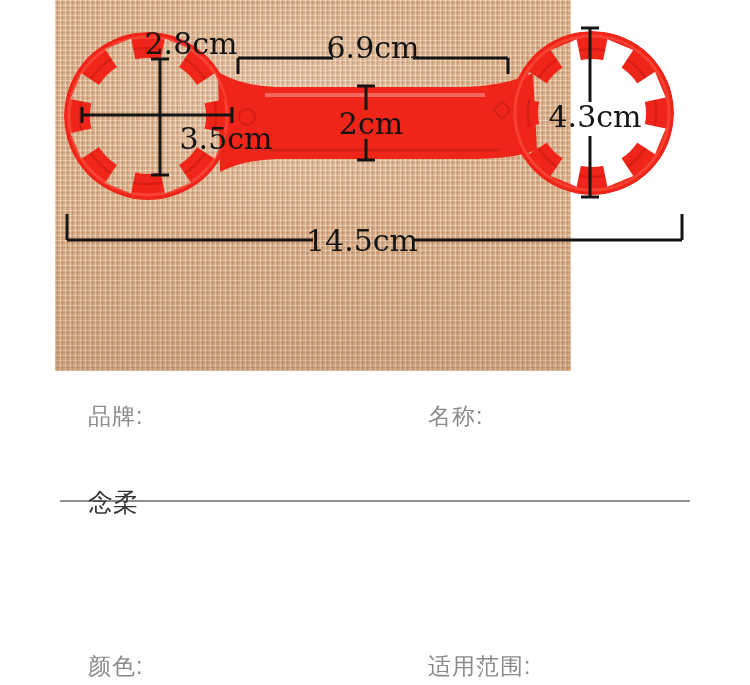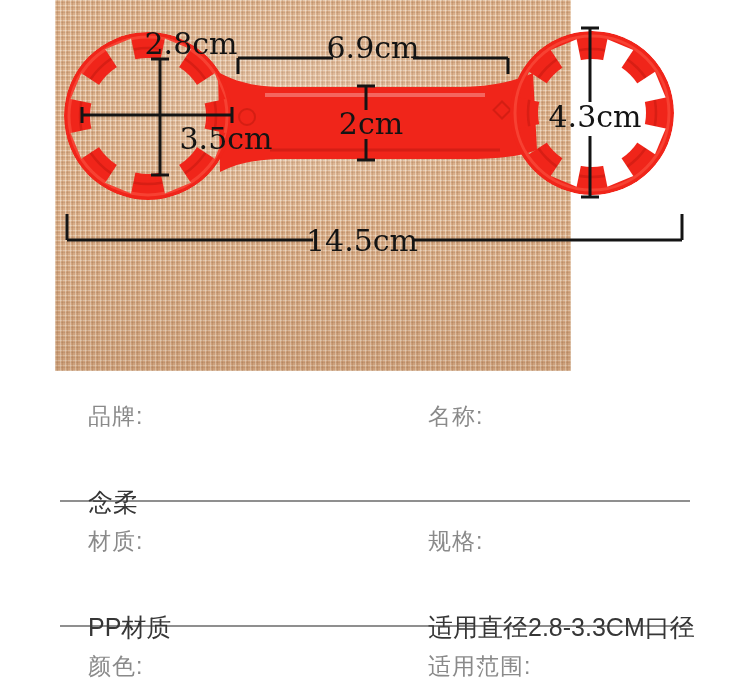--- a/index.html
+++ b/index.html
@@ -167,30 +167,20 @@
   <div class="spec-row r1">
     <div class="spec-cell">
       <div class="spec-label">品牌:</div>
       <div class="spec-value">念柔</div>
     </div>
     <div class="spec-cell">
       <div class="spec-label">名称:</div>
     </div>
   </div>
 
-  <div class="spec-row r2">
-    <div class="spec-cell">
-      <div class="spec-label">材质:</div>
-      <div class="spec-value">PP材质</div>
-    </div>
-    <div class="spec-cell">
-      <div class="spec-label">规格:</div>
-      <div class="spec-value">适用直径2.8-3.3CM口径</div>
-    </div>
-  </div>
 
   <div class="spec-row r3">
     <div class="spec-cell">
       <div class="spec-label">颜色:</div>
       <div class="spec-value"></div>
     </div>
     <div class="spec-cell">
       <div class="spec-label">适用范围:</div>
       <div class="spec-value"></div>
     </div>

